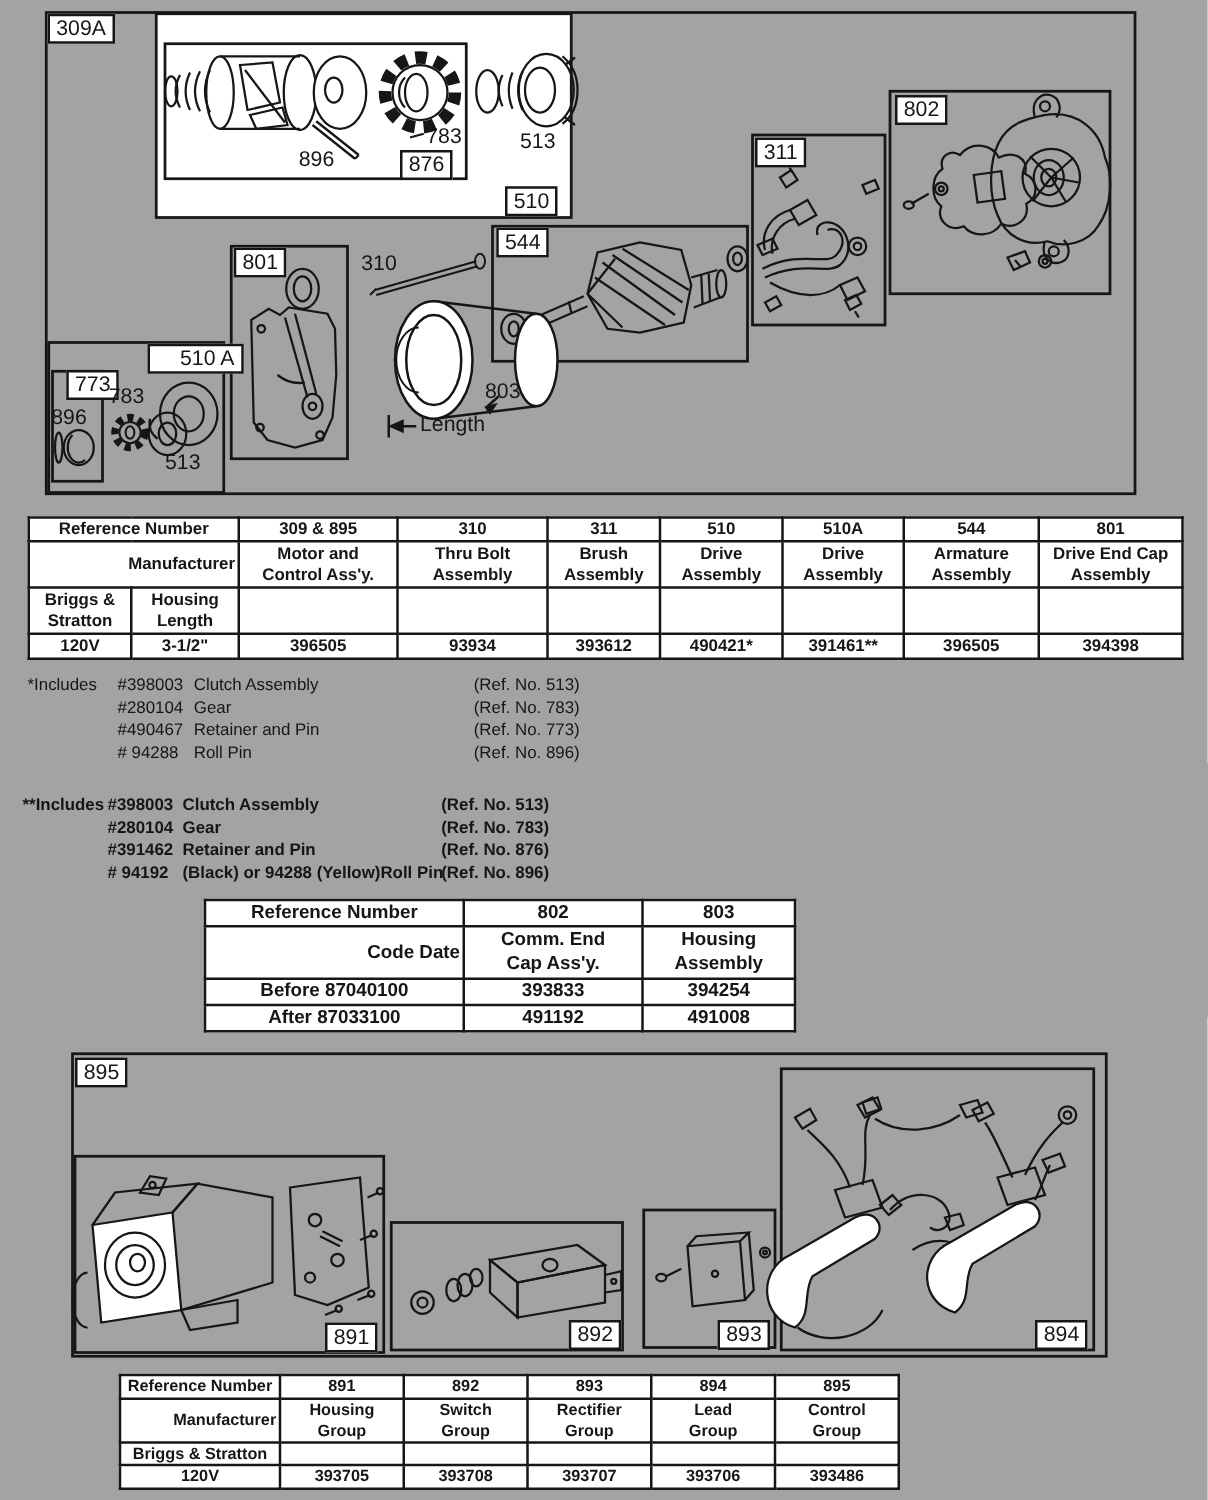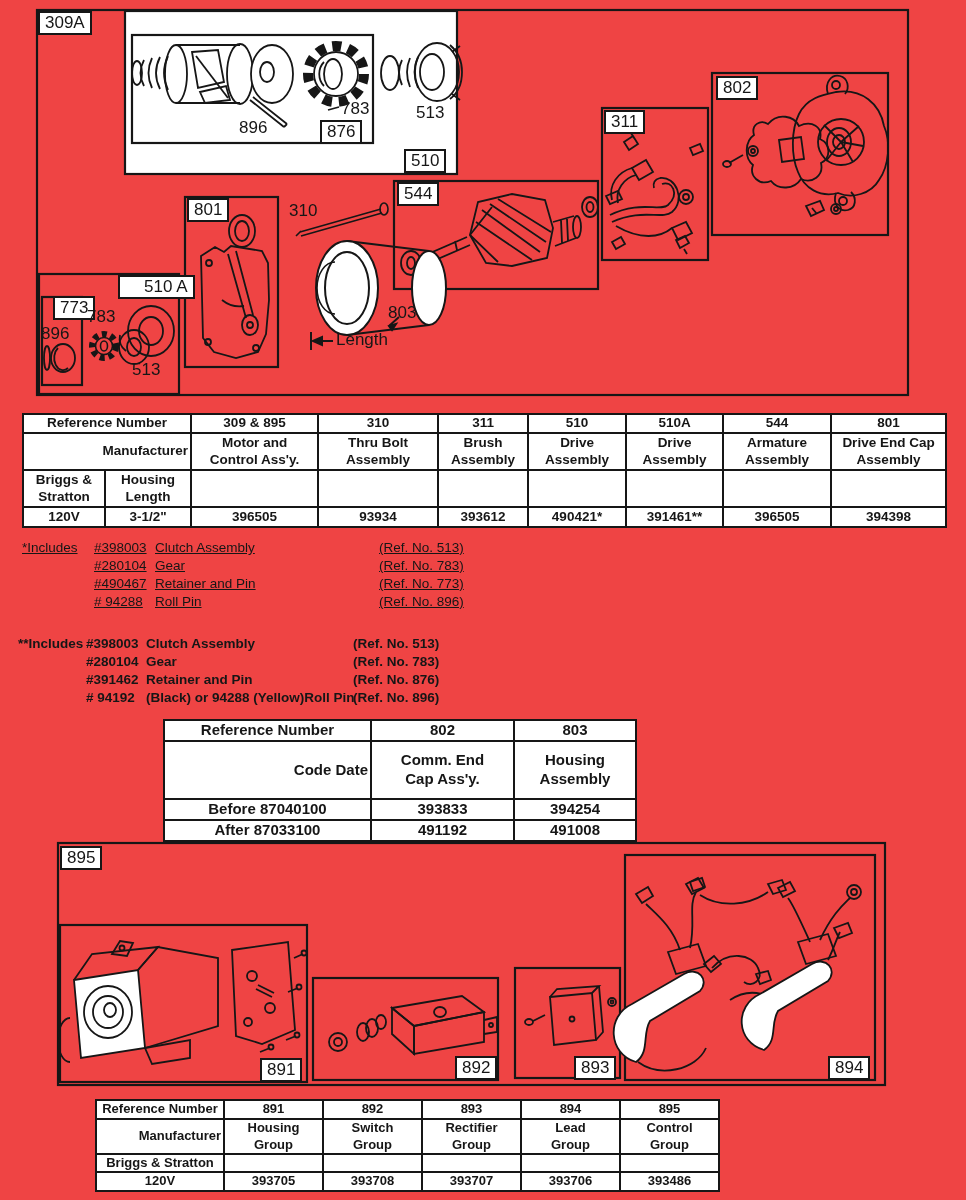--- a/index.html
+++ b/index.html
@@ -1,34 +1,34 @@
 <!DOCTYPE html>
 <html><head>
 <meta charset="utf-8">
 <style>
   html,body{margin:0;padding:0;background:#e8e8e8;}
-  .page{position:relative;width:966px;height:1200px;background:#ef4444;
+  .page{position:relative;width:966px;height:1200px;background:#a3a3a3;
         font-family:"Liberation Sans",sans-serif;color:#161616;overflow:hidden;}
   svg.art{position:absolute;left:0;top:0;}
   .lbl{position:absolute;font-size:17px;line-height:20px;white-space:nowrap;}
   .boxed{border:2px solid #161616;padding:0 5px;background:#fff;}
   .t{position:absolute;border-collapse:collapse;table-layout:fixed;
      font-weight:bold;text-align:center;background:#fff;}
   .t td{border:2px solid #161616;padding:0 2px;vertical-align:middle;line-height:1.25;}
   .pre{white-space:pre-line;}
   .bot{vertical-align:bottom;padding-bottom:1px;text-align:right;}
   .t1{font-size:13.5px;}
   .t1 .r1{height:19px}.t1 .r2{height:37px}.t1 .r3{height:37px}.t1 .r4{height:20px}
   .t2{font-size:15px;}
-  .t2 .r1{height:21px}.t2 .r2{height:58px}.t2 .r3{height:21px}.t2 .r4{height:20px}
+  .t2 .r1{height:21px}.t2 .r2{height:42px}.t2 .r3{height:21px}.t2 .r4{height:20px}
   .t3{font-size:13px;}
   .t3 .r1{height:19px}.t3 .r2{height:35px}.t3 .r3{height:16px}.t3 .r4{height:18px}
   .fn{position:absolute;font-size:13.5px;}
   .fnrow{display:grid;height:18px;align-items:baseline;}
-  .fn1 .fnrow{grid-template-columns:72px 61px 224px auto;text-decoration:underline;}
+  .fn1 .fnrow{grid-template-columns:72px 61px 224px auto;}
   .fn2 .fnrow{grid-template-columns:68px 60px 207px auto;}
   .fnrow span{white-space:nowrap;}
 </style>
 </head>
 <body>
 
 <div class="page">
 
 <svg class="art" width="966" height="1200" viewBox="0 0 966 1200">
   <g fill="none" stroke="#161616" stroke-width="2.2">

